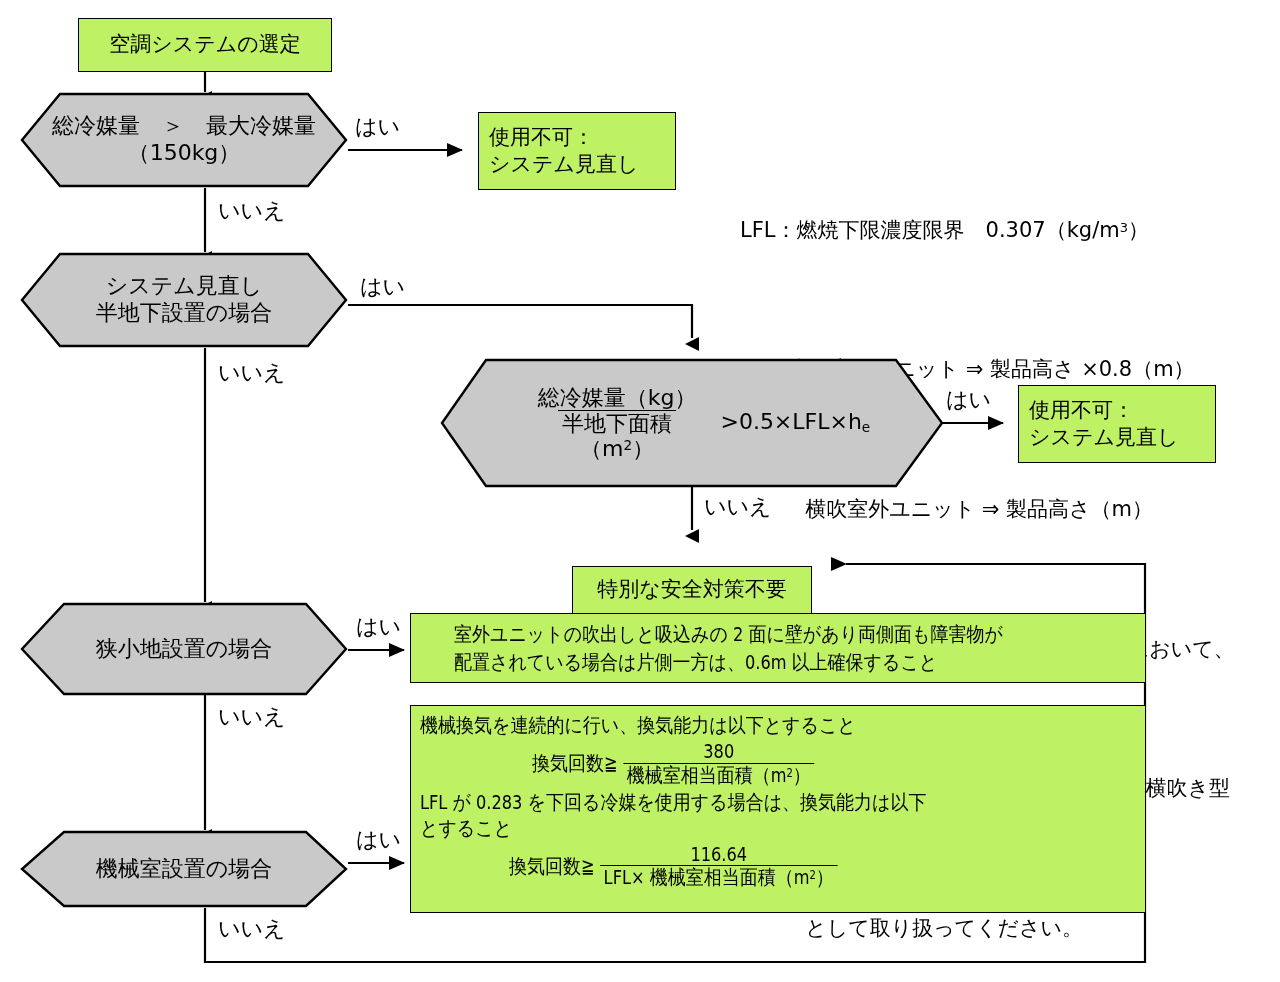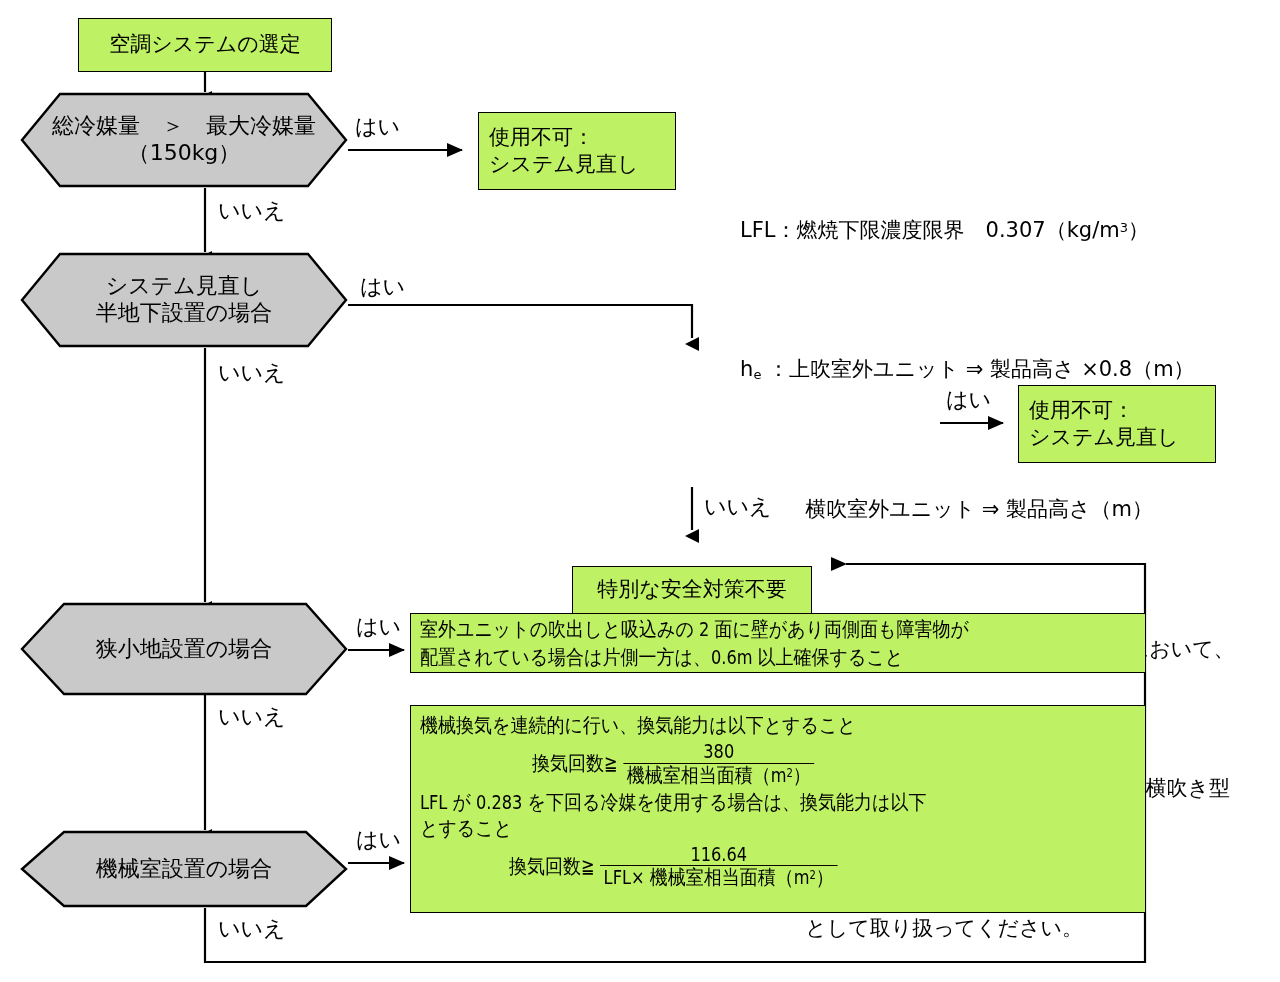--- a/index.html
+++ b/index.html
@@ -127,20 +127,39 @@
     <div class="hextext">
       <span class="jp cond">
         <span>システム見直し</span><br>
         <span>半地下設置の場合</span>
       </span>
     </div>
   </div>
   <div class="lbl jp yn" style="left:360px;top:272px;">はい</div>
   <div class="lbl jp yn" style="left:218px;top:358px;">いいえ</div>
 
+  <div class="hexwrap" style="left:440px;top:358px;width:504px;height:130px;">
+    <svg width="504" height="130" viewBox="0 0 504 130">
+      <polygon points="46,2 456,2 502,65 456,128 46,128 2,65" fill="#c9c9c9" stroke="#000" stroke-width="2.4"></polygon>
+    </svg>
+    <div class="hextext" style="padding-left:10px;">
+      <span class="jp cond inlinemid">
+        <span class="frac">
+          <span class="num">総冷媒量（kg）</span>
+          <span class="den">
+            <span>半地下面積</span><br>
+            <span>（m</span><span class="sup">2</span><span>）</span>
+          </span>
+        </span>
+        <span style="margin-left:20px;">
+          <span>&gt;0.5×LFL×h</span><span class="sub">e</span>
+        </span>
+      </span>
+    </div>
+  </div>
   <div class="lbl jp yn" style="left:946px;top:385px;">はい</div>
   <div class="lbl jp yn" style="left:704px;top:492px;">いいえ</div>
 
   <div class="node rectbox" style="left:1018px;top:385px;width:198px;height:78px;">
     <span class="jp boxtxt">
       <span>使用不可：</span><br>
       <span>システム見直し</span>
     </span>
   </div>
 
@@ -152,21 +171,21 @@
     <svg width="328" height="94" viewBox="0 0 328 94">
       <polygon points="44,2 286,2 326,47 286,92 44,92 2,47" fill="#c9c9c9" stroke="#000" stroke-width="2.4"></polygon>
     </svg>
     <div class="hextext">
       <span class="jp cond">狭小地設置の場合</span>
     </div>
   </div>
   <div class="lbl jp yn" style="left:356px;top:612px;">はい</div>
   <div class="lbl jp yn" style="left:218px;top:702px;">いいえ</div>
 
-  <div class="node rectbox" style="left:410px;top:613px;width:736px;height:60px;">
+  <div class="node rectbox" style="left:410px;top:613px;width:736px;height:70px;padding-left:34px;">
     <span class="jp cboxtxt condensed" style="font-size:20px;line-height:1.42;">
       <span>室外ユニットの吹出しと吸込みの 2 面に壁があり両側面も障害物が</span><br>
       <span>配置されている場合は片側一方は、0.6m 以上確保すること</span>
     </span>
   </div>
 
   <div class="hexwrap" style="left:20px;top:830px;width:328px;height:78px;">
     <svg width="328" height="78" viewBox="0 0 328 78">
       <polygon points="44,2 286,2 326,39 286,76 44,76 2,39" fill="#c9c9c9" stroke="#000" stroke-width="2.4"></polygon>
     </svg>

